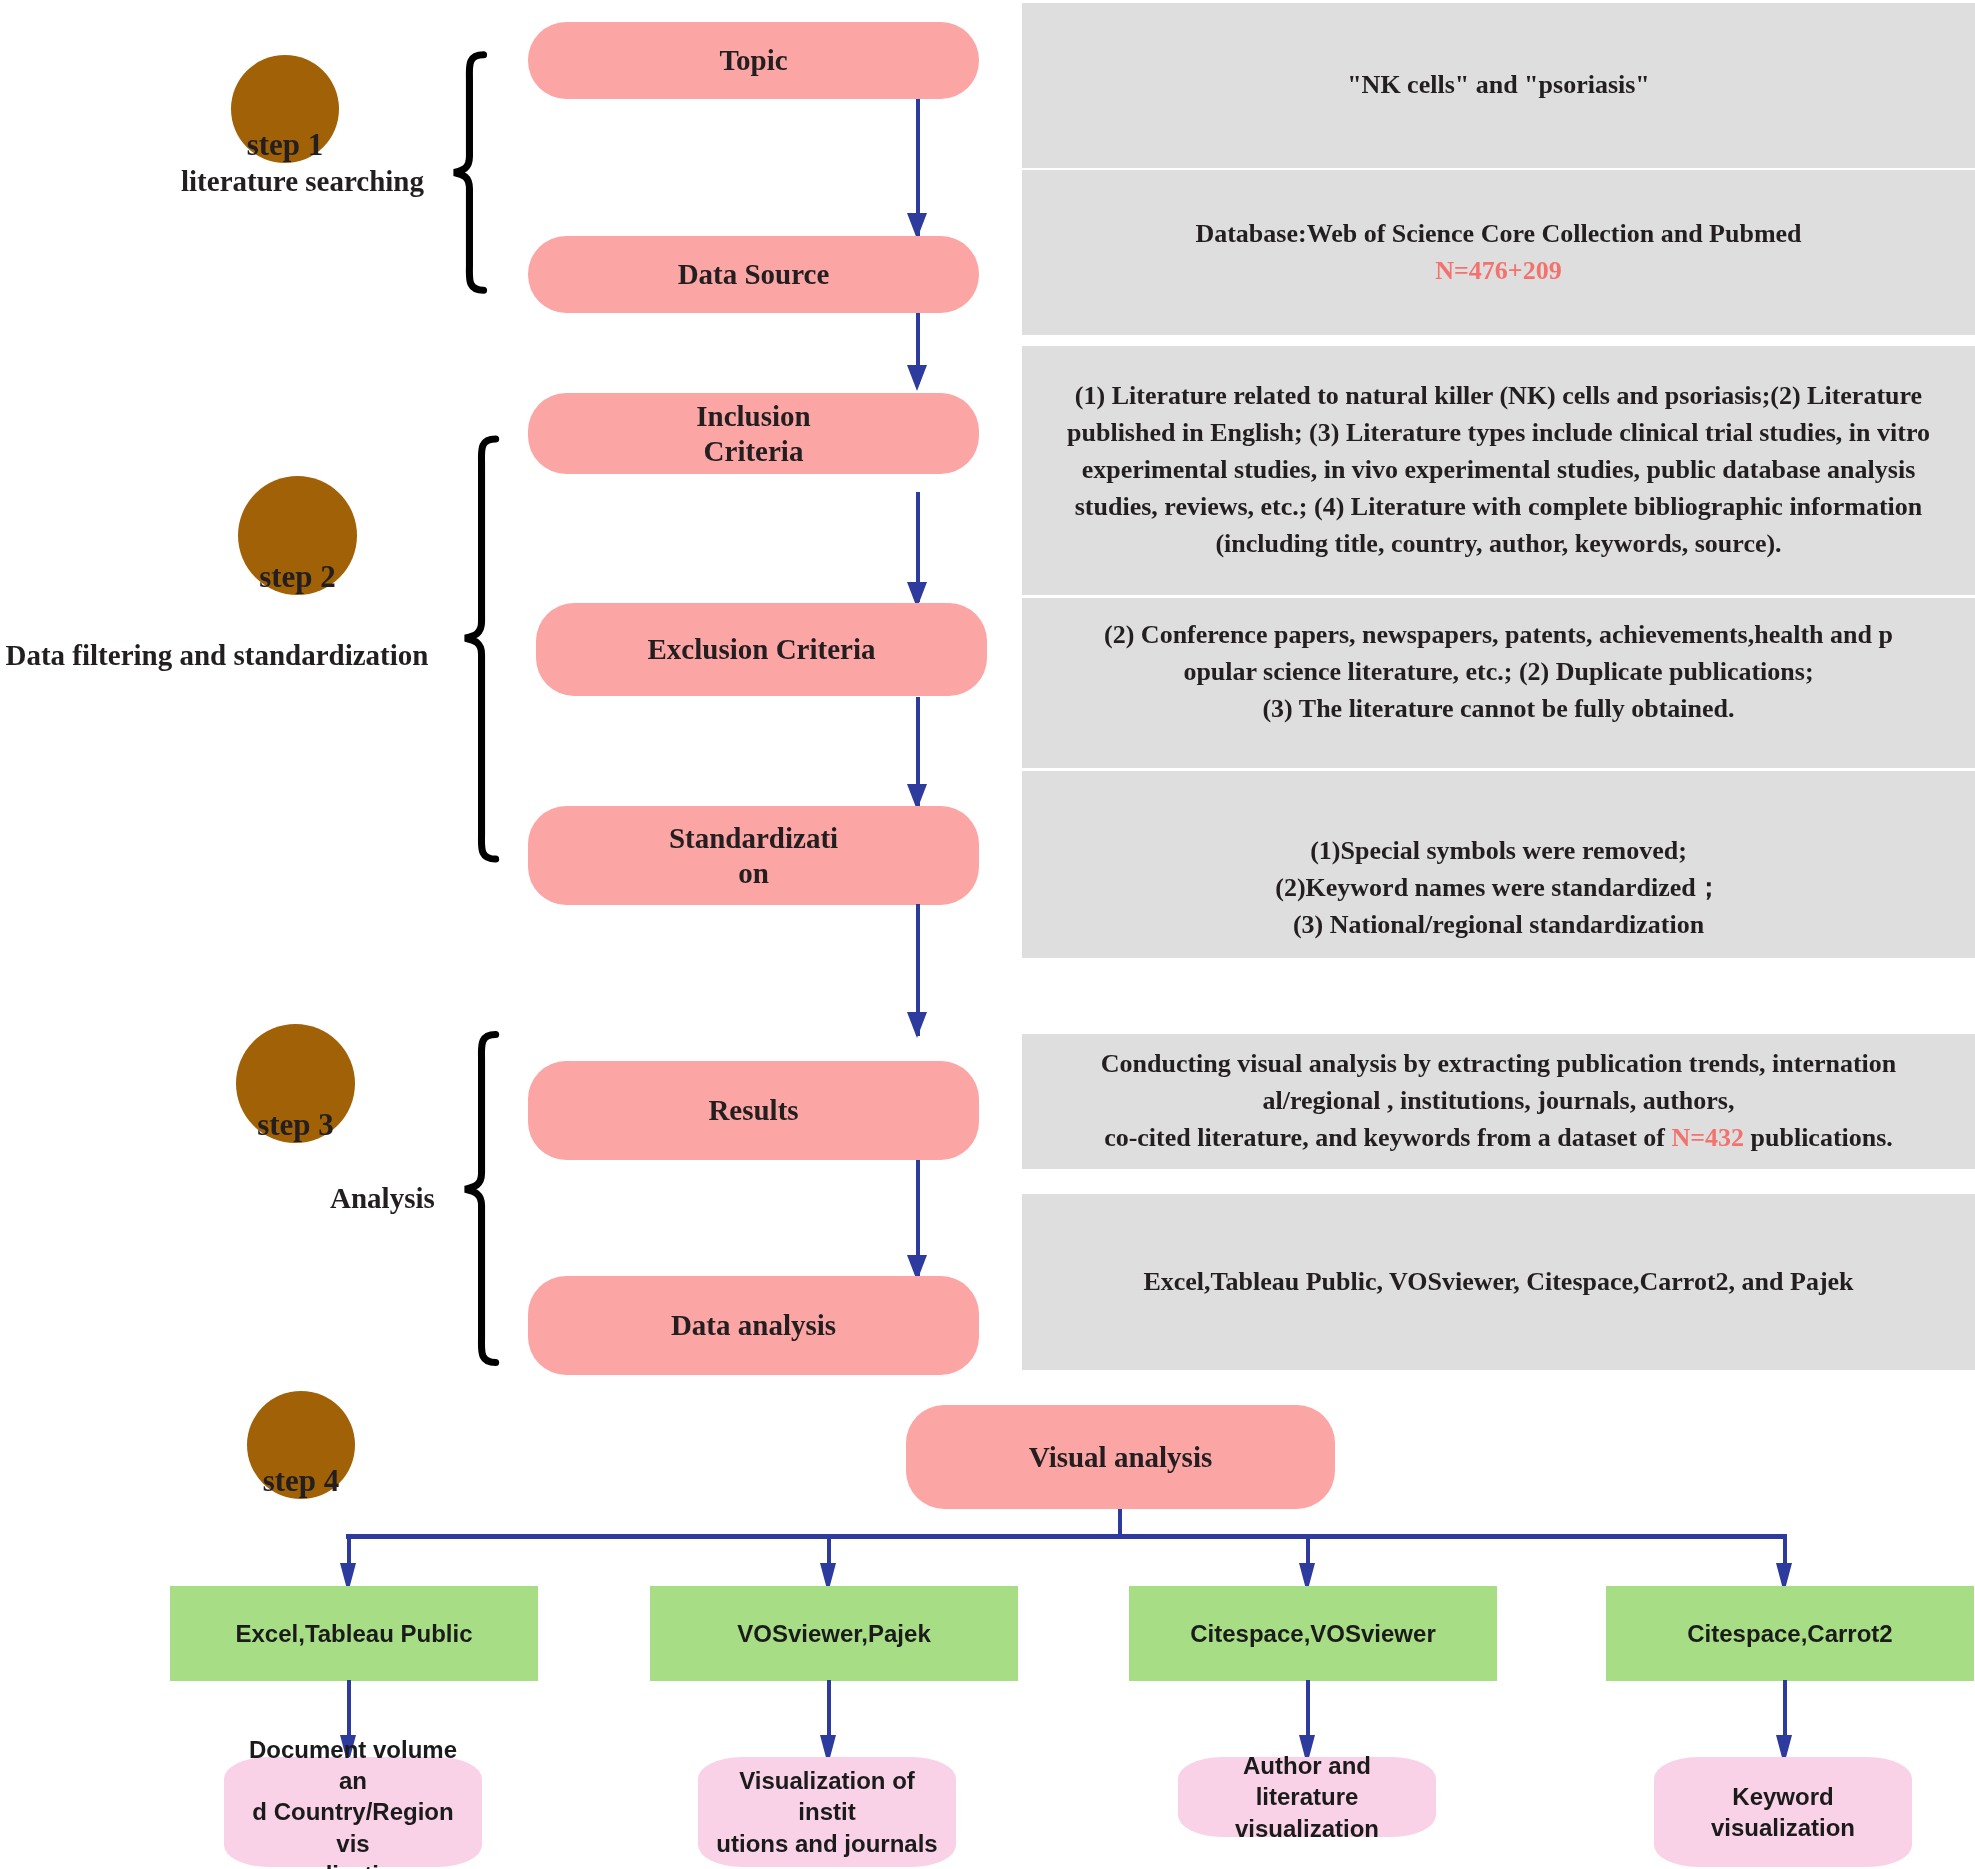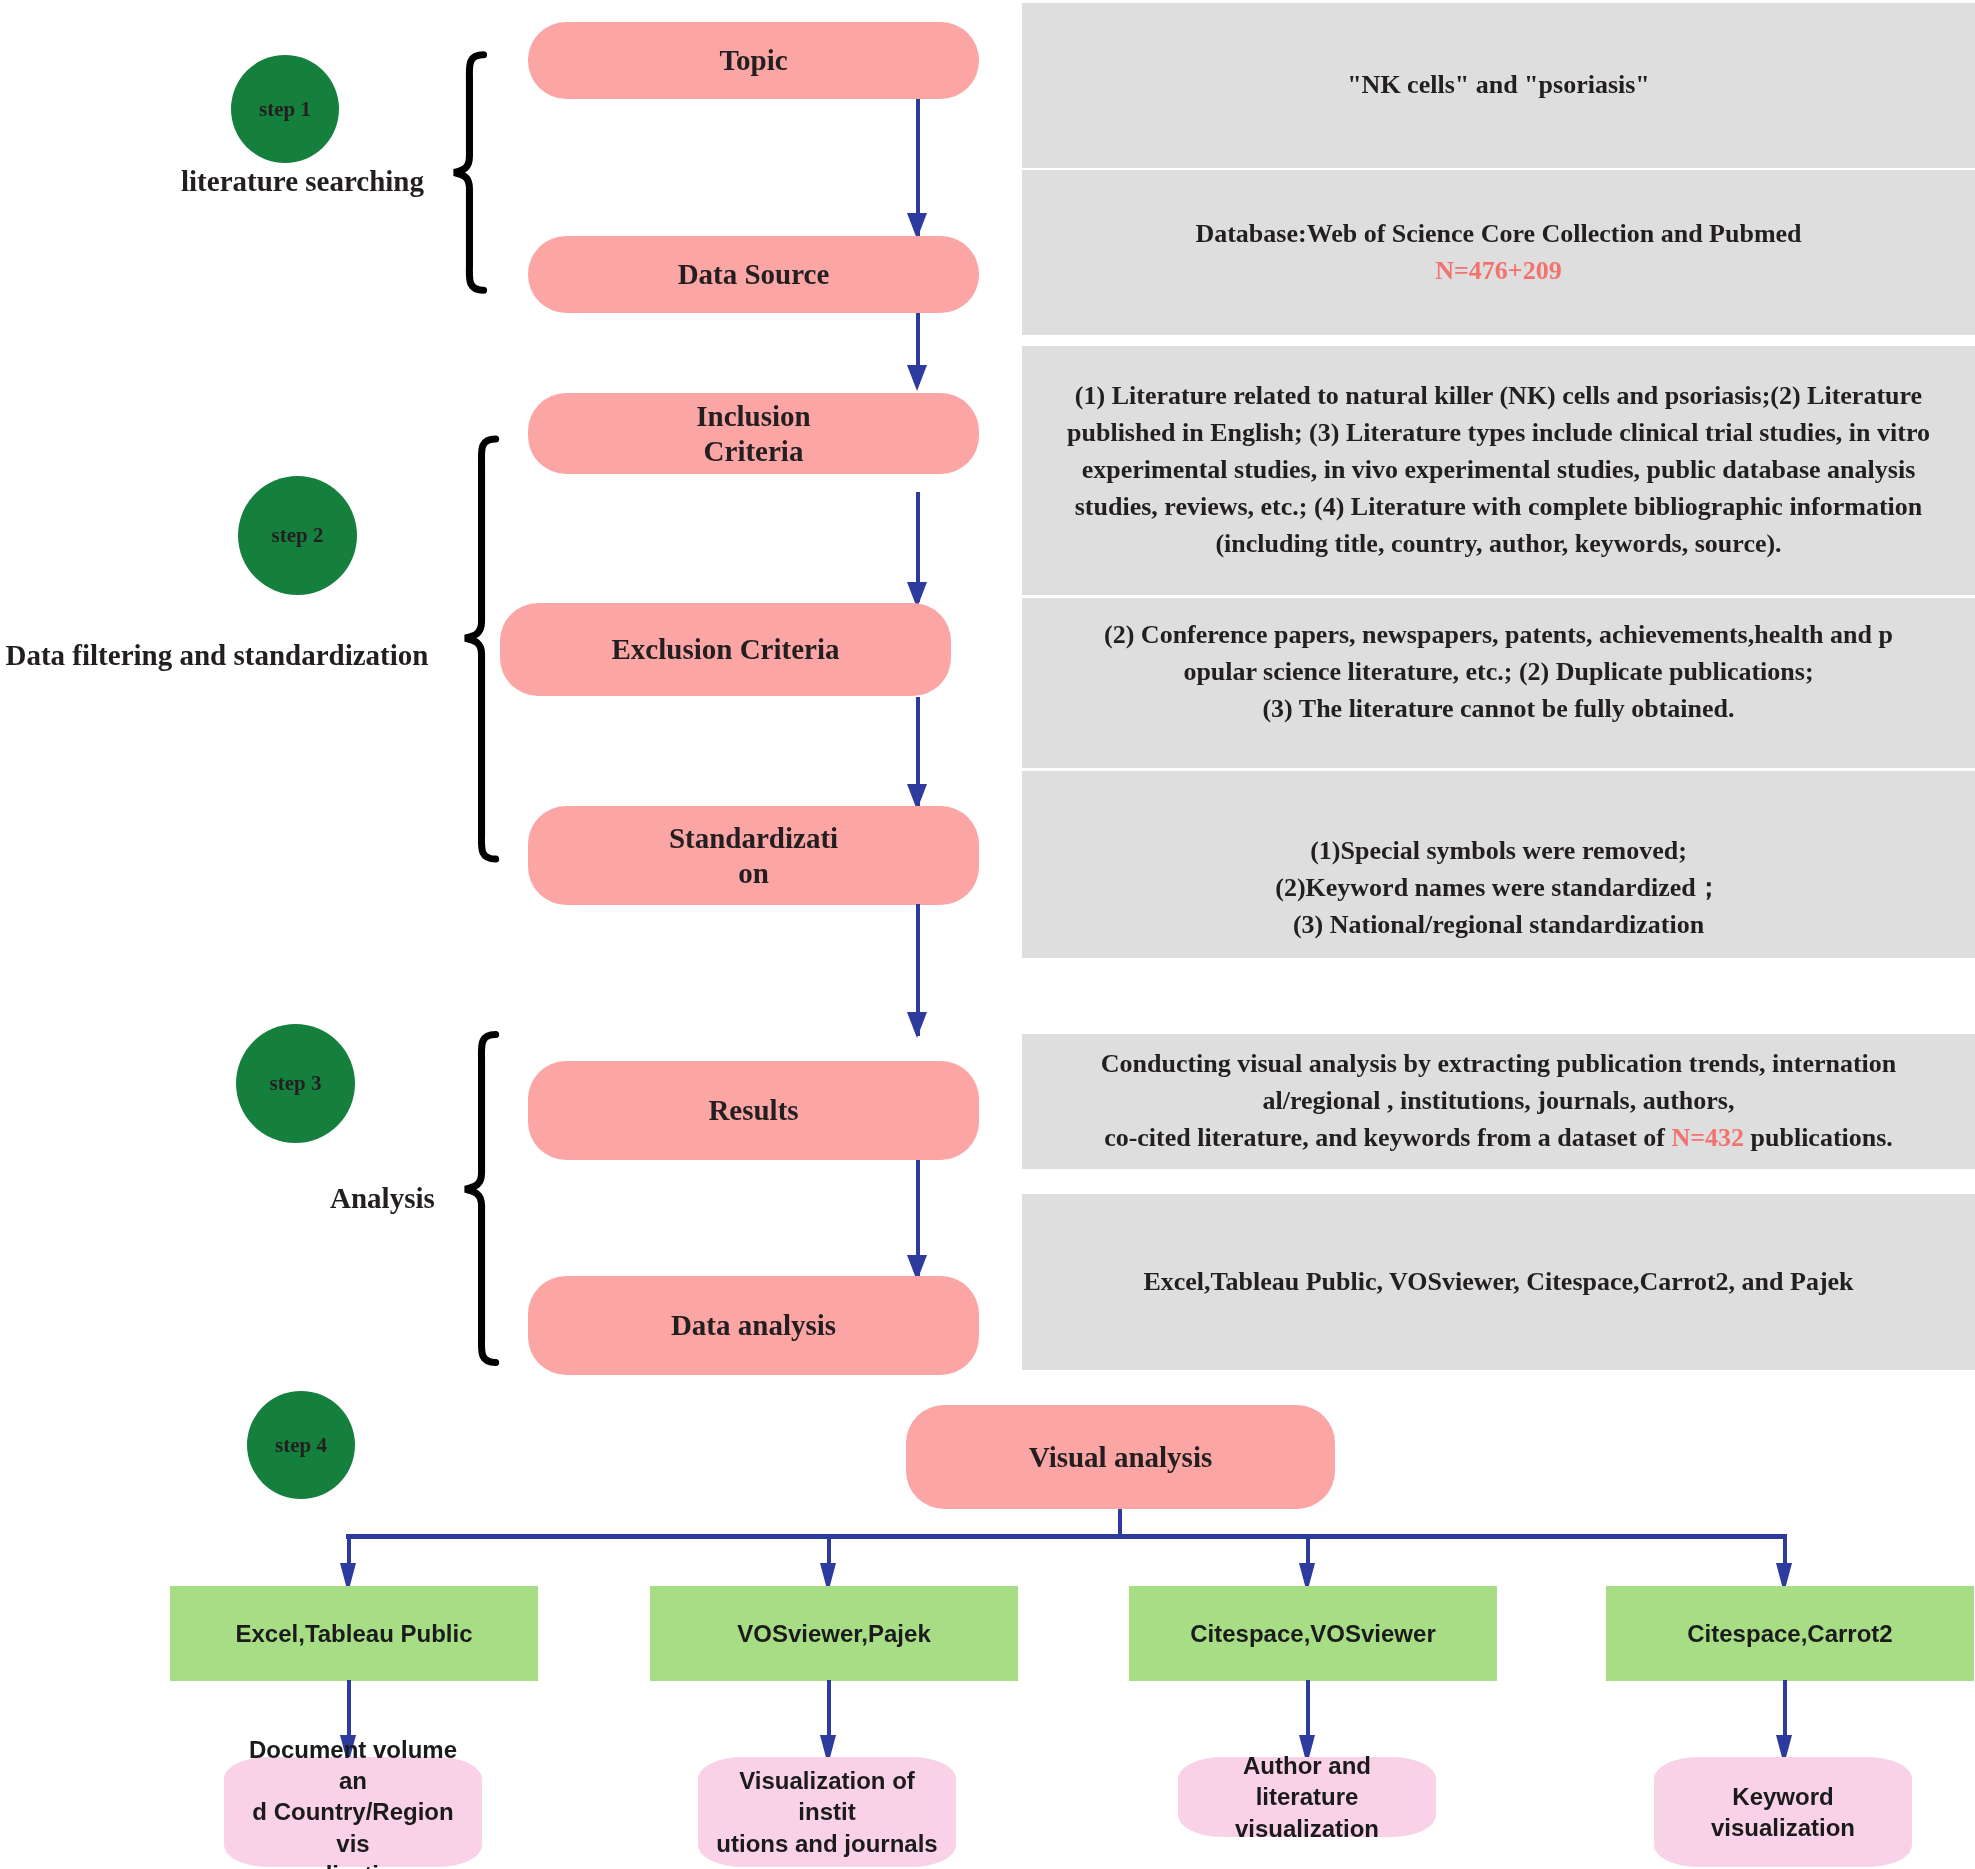--- a/index.html
+++ b/index.html
@@ -2,23 +2,23 @@
 <html style="font-size:8.8px"><head>
 <meta charset="utf-8">
 <style>
   html,body{margin:0;padding:0;background:#ffffff;}
   body{width:1975px;height:1869px;position:relative;overflow:hidden;
        font-family:"Liberation Serif","DejaVu Serif",serif;}
 
   .stage{position:absolute;left:0;top:0;width:1975px;height:1869px;}
 
   
-  .step-circle{position:absolute;border-radius:50%;background:#15803d;
-    display:flex;align-items:center;justify-content:center;
-    color:#231f20;font-weight:bold;font-size:21px;
+  .step-circle{position:absolute;border-radius:50%;background:#a16207;
+    display:flex;align-items:flex-end;justify-content:center;
+    color:#231f20;font-weight:bold;font-size:31px;
     font-family:"Liberation Serif","DejaVu Serif",serif;}
 
   
   .step-label{position:absolute;color:#231f20;font-weight:bold;font-size:29px;
     white-space:nowrap;font-family:"Liberation Serif","DejaVu Serif",serif;}
 
   
   .brace{position:absolute;}
 
   
@@ -101,21 +101,21 @@
   </svg>
 
   <div class="pill" style="left:528px;top:393px;width:451px;height:81px;white-space:pre-line;">
     <span>Inclusion
 Criteria</span>
   </div>
 
   <div class="vline" style="left:916px;top:492px;height:110px;"></div>
   <div class="arrowhead" style="left:907px;top:582px;"></div>
 
-  <div class="pill" style="left:500px;top:603px;width:451px;height:93px;">
+  <div class="pill" style="left:536px;top:603px;width:451px;height:93px;">
     <span>Exclusion Criteria</span>
   </div>
 
   <div class="vline" style="left:916px;top:697px;height:110px;"></div>
   <div class="arrowhead" style="left:907px;top:784px;"></div>
 
   <div class="pill" style="left:528px;top:806px;width:451px;height:99px;white-space:pre-line;">
     <span>Standardizati
 on</span>
   </div>

